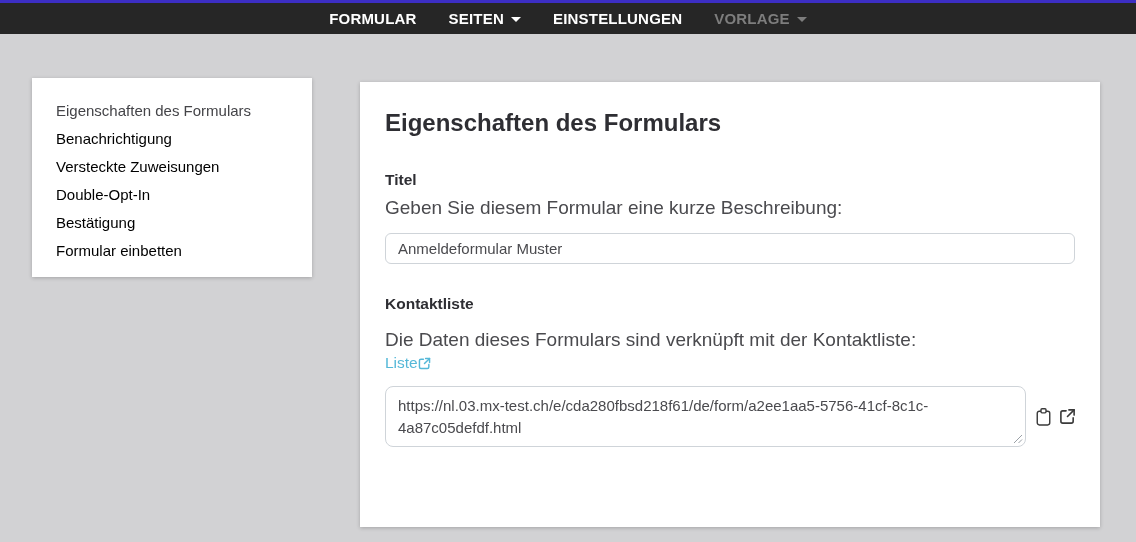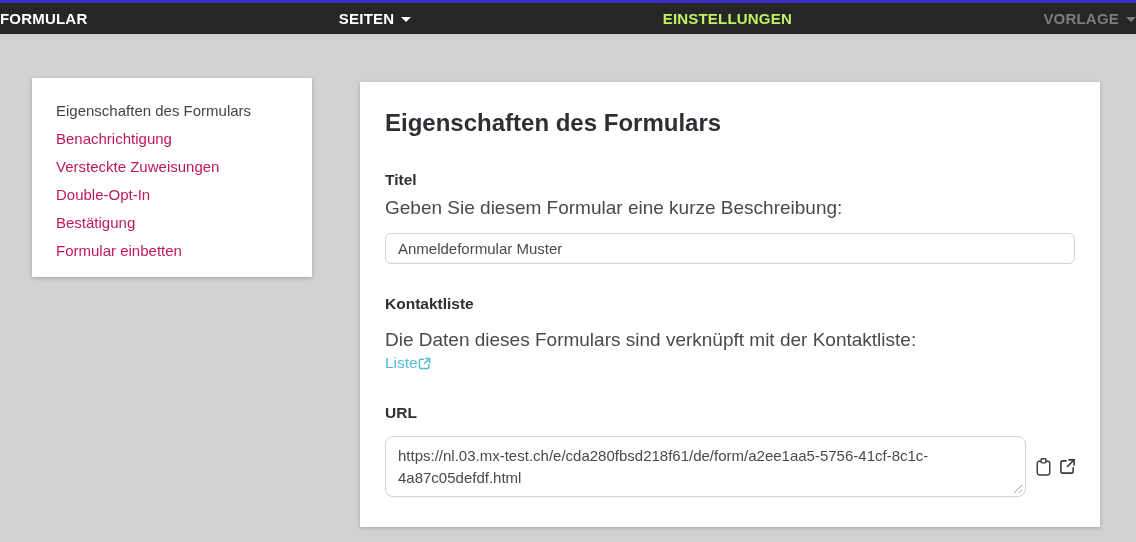--- a/index.html
+++ b/index.html
@@ -9,48 +9,48 @@
     background: #d2d2d4;
     font-family: "Liberation Sans", sans-serif;
     position: relative;
     overflow: hidden;
   }
 
   
   .top-strip { height: 3px; background: #3c2ec4; }
   .navbar {
     height: 31px; background: #262626;
-    display: flex; align-items: center; justify-content: space-between; gap: 32px;
+    display: flex; align-items: center; justify-content: center; gap: 32px;
   }
   .nav-item {
     font-size: 15px; font-weight: bold; color: #ffffff;
     display: flex; align-items: center; cursor: pointer;
     letter-spacing: .2px; white-space: nowrap;
   }
-  .nav-item.active { color: #bef264; }
+  .nav-item.active { color: #ffffff; }
   .nav-item.disabled { color: #7d7d7d; cursor: default; }
   .caret {
     width: 0; height: 0; margin-left: 7px; margin-top: 2px;
     border-left: 5px solid transparent;
     border-right: 5px solid transparent;
     border-top: 5px solid currentColor;
     display: inline-block;
   }
 
   
   .card {
     position: absolute; background: #ffffff;
     box-shadow: 0 1px 4px rgba(0,0,0,.22);
   }
   .sidebar-card {
     left: 32px; top: 78px; width: 280px; height: 199px;
     padding: 19px 24px;
   }
   .sidebar-item {
-    font-size: 15px; line-height: 28px; color: #be185d;
+    font-size: 15px; line-height: 28px; color: #000000;
     cursor: pointer; white-space: nowrap;
   }
   .sidebar-item.active { color: #444448; cursor: default; }
 
   .main-card {
     left: 360px; top: 82px; width: 740px; height: 445px;
     padding: 26px 25px;
   }
   .page-title {
     margin: 0; font-size: 24px; line-height: 29px;
@@ -134,21 +134,20 @@
   <div class="field-desc desc-kontakt">Die Daten dieses Formulars sind verknüpft mit der Kontaktliste:</div>
   <div class="liste-link">
     <span>Liste</span>
     <svg width="13" height="13" viewBox="0 0 18 18">
       <path d="M7.5 3 H4 A2 2 0 0 0 2 5 V14 A2 2 0 0 0 4 16 H13 A2 2 0 0 0 15 14 V10.5" fill="none" stroke="#55b8d8" stroke-width="2" stroke-linecap="round"></path>
       <path d="M10.5 2 H16 V7.5" fill="none" stroke="#55b8d8" stroke-width="2" stroke-linecap="round" stroke-linejoin="round"></path>
       <path d="M16 2 L9 9" fill="none" stroke="#55b8d8" stroke-width="2" stroke-linecap="round"></path>
     </svg>
   </div>
 
-  <div class="field-label lbl-url">URL</div>
   <div class="url-row">
     <div class="textarea-wrap">
       <textarea class="url-textarea" spellcheck="false" style="">https://nl.03.mx-test.ch/e/cda280fbsd218f61/de/form/a2ee1aa5-5756-41cf-8c1c-4a87c05defdf.html</textarea>
       <svg class="resize-handle" width="10" height="10" viewBox="0 0 10 10">
         <path d="M9 1 L1 9 M9 5.5 L5.5 9" stroke="#9aa0a6" stroke-width="1" fill="none"></path>
       </svg>
     </div>
     <div class="url-icons">
       <span class="icon-btn">
         <svg width="15" height="20" viewBox="0 0 18 22">

